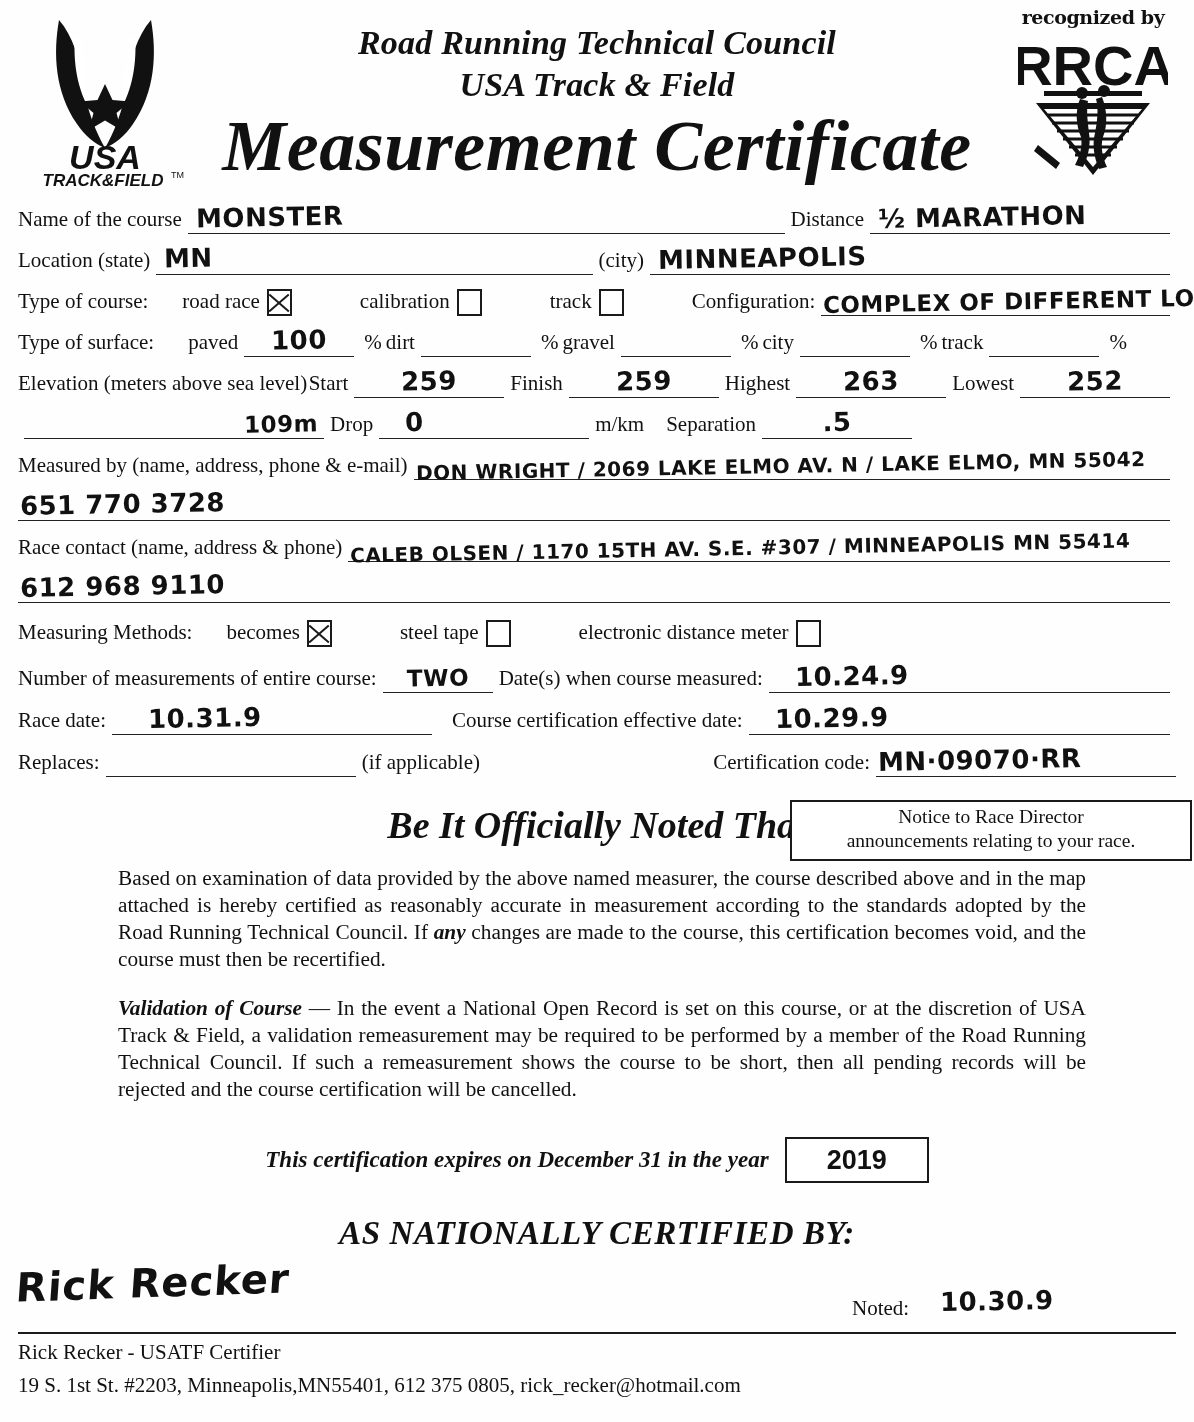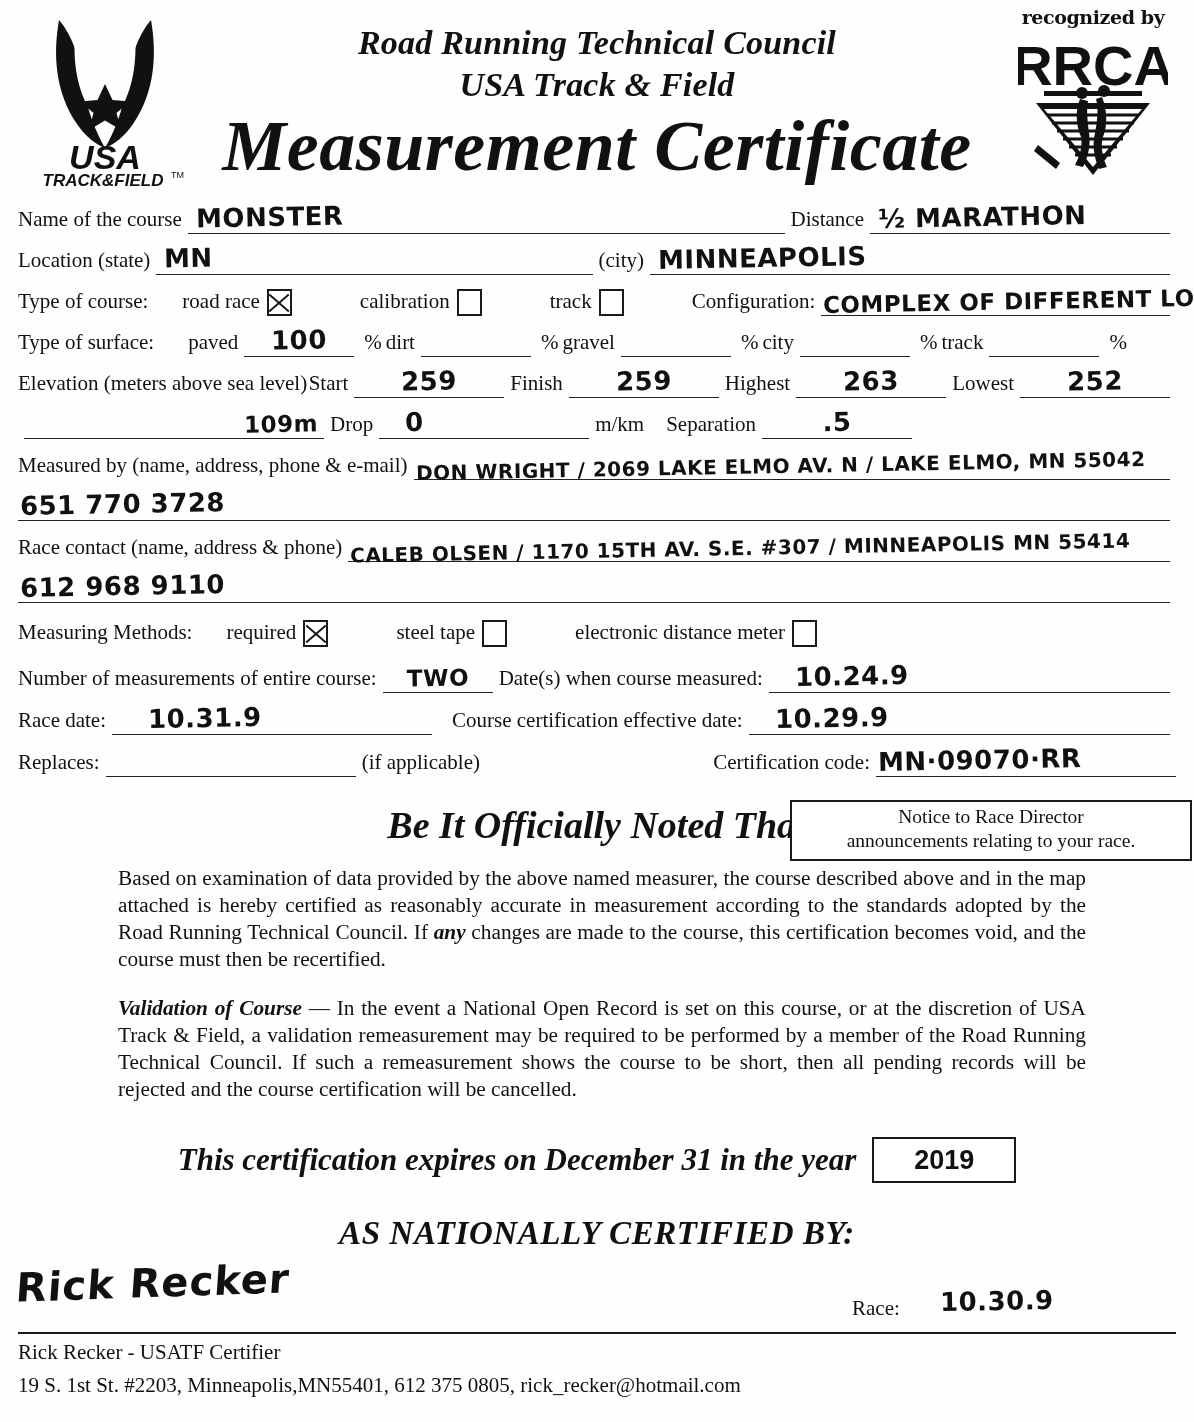--- a/index.html
+++ b/index.html
@@ -190,21 +190,21 @@
   .expire-row {
     display: flex;
     align-items: center;
     justify-content: center;
     margin-top: 34px;
   }
   .expire-txt {
     font-family: "Liberation Serif", serif;
     font-weight: bold;
     font-style: italic;
-    font-size: 31px;
+    font-size: 23px;
   }
   .expire-box {
     margin-left: 16px;
     border: 2.2px solid #1a1a1a;
     width: 140px;
     height: 42px;
     line-height: 42px;
     text-align: center;
     font-family: "Liberation Sans", sans-serif;
     font-weight: bold;
@@ -445,21 +445,21 @@
 
     <div class="row">
       <span class="fill" style="margin-left:0">
         <span class="val hw big" style="left:2px">612 968 9110</span>
       </span>
     </div>
 
     <div class="row" style="margin-top:10px">
       <span class="lbl">Measuring Methods:</span>
       <span class="sp"></span>
-      <span class="lbl">required</span>
+      <span class="lbl">becomes</span>
       <span class="chk checked"></span>
       <span class="sp"></span>
         <span class="sp"></span>
       <span class="lbl">steel tape</span>
       <span class="chk"></span>
       <span class="sp"></span>
         <span class="sp"></span>
       <span class="lbl">electronic distance meter</span>
       <span class="chk"></span>
       <span style="flex:1"></span>
@@ -515,20 +515,20 @@
 
   <div class="expire-row">
     <span class="expire-txt">This certification expires on December 31 in the year</span>
     <span class="expire-box">2019</span>
   </div>
 
   <div class="ascert">AS NATIONALLY CERTIFIED BY:</div>
 
   <div class="sig-area">
     <span class="sig-name">Rick Recker</span>
-    <span class="sig-date-lbl">Race:</span>
+    <span class="sig-date-lbl">Noted:</span>
     <span class="sig-date-val hw big">10.30.9</span>
     <div class="sig-line"></div>
     <div class="certifier">Rick Recker - USATF Certifier</div>
     <div class="certifier">19 S. 1st St. #2203, Minneapolis,MN55401, 612 375 0805, rick_recker@hotmail.com</div>
   </div>
 
 </div>
 
 </body></html>

